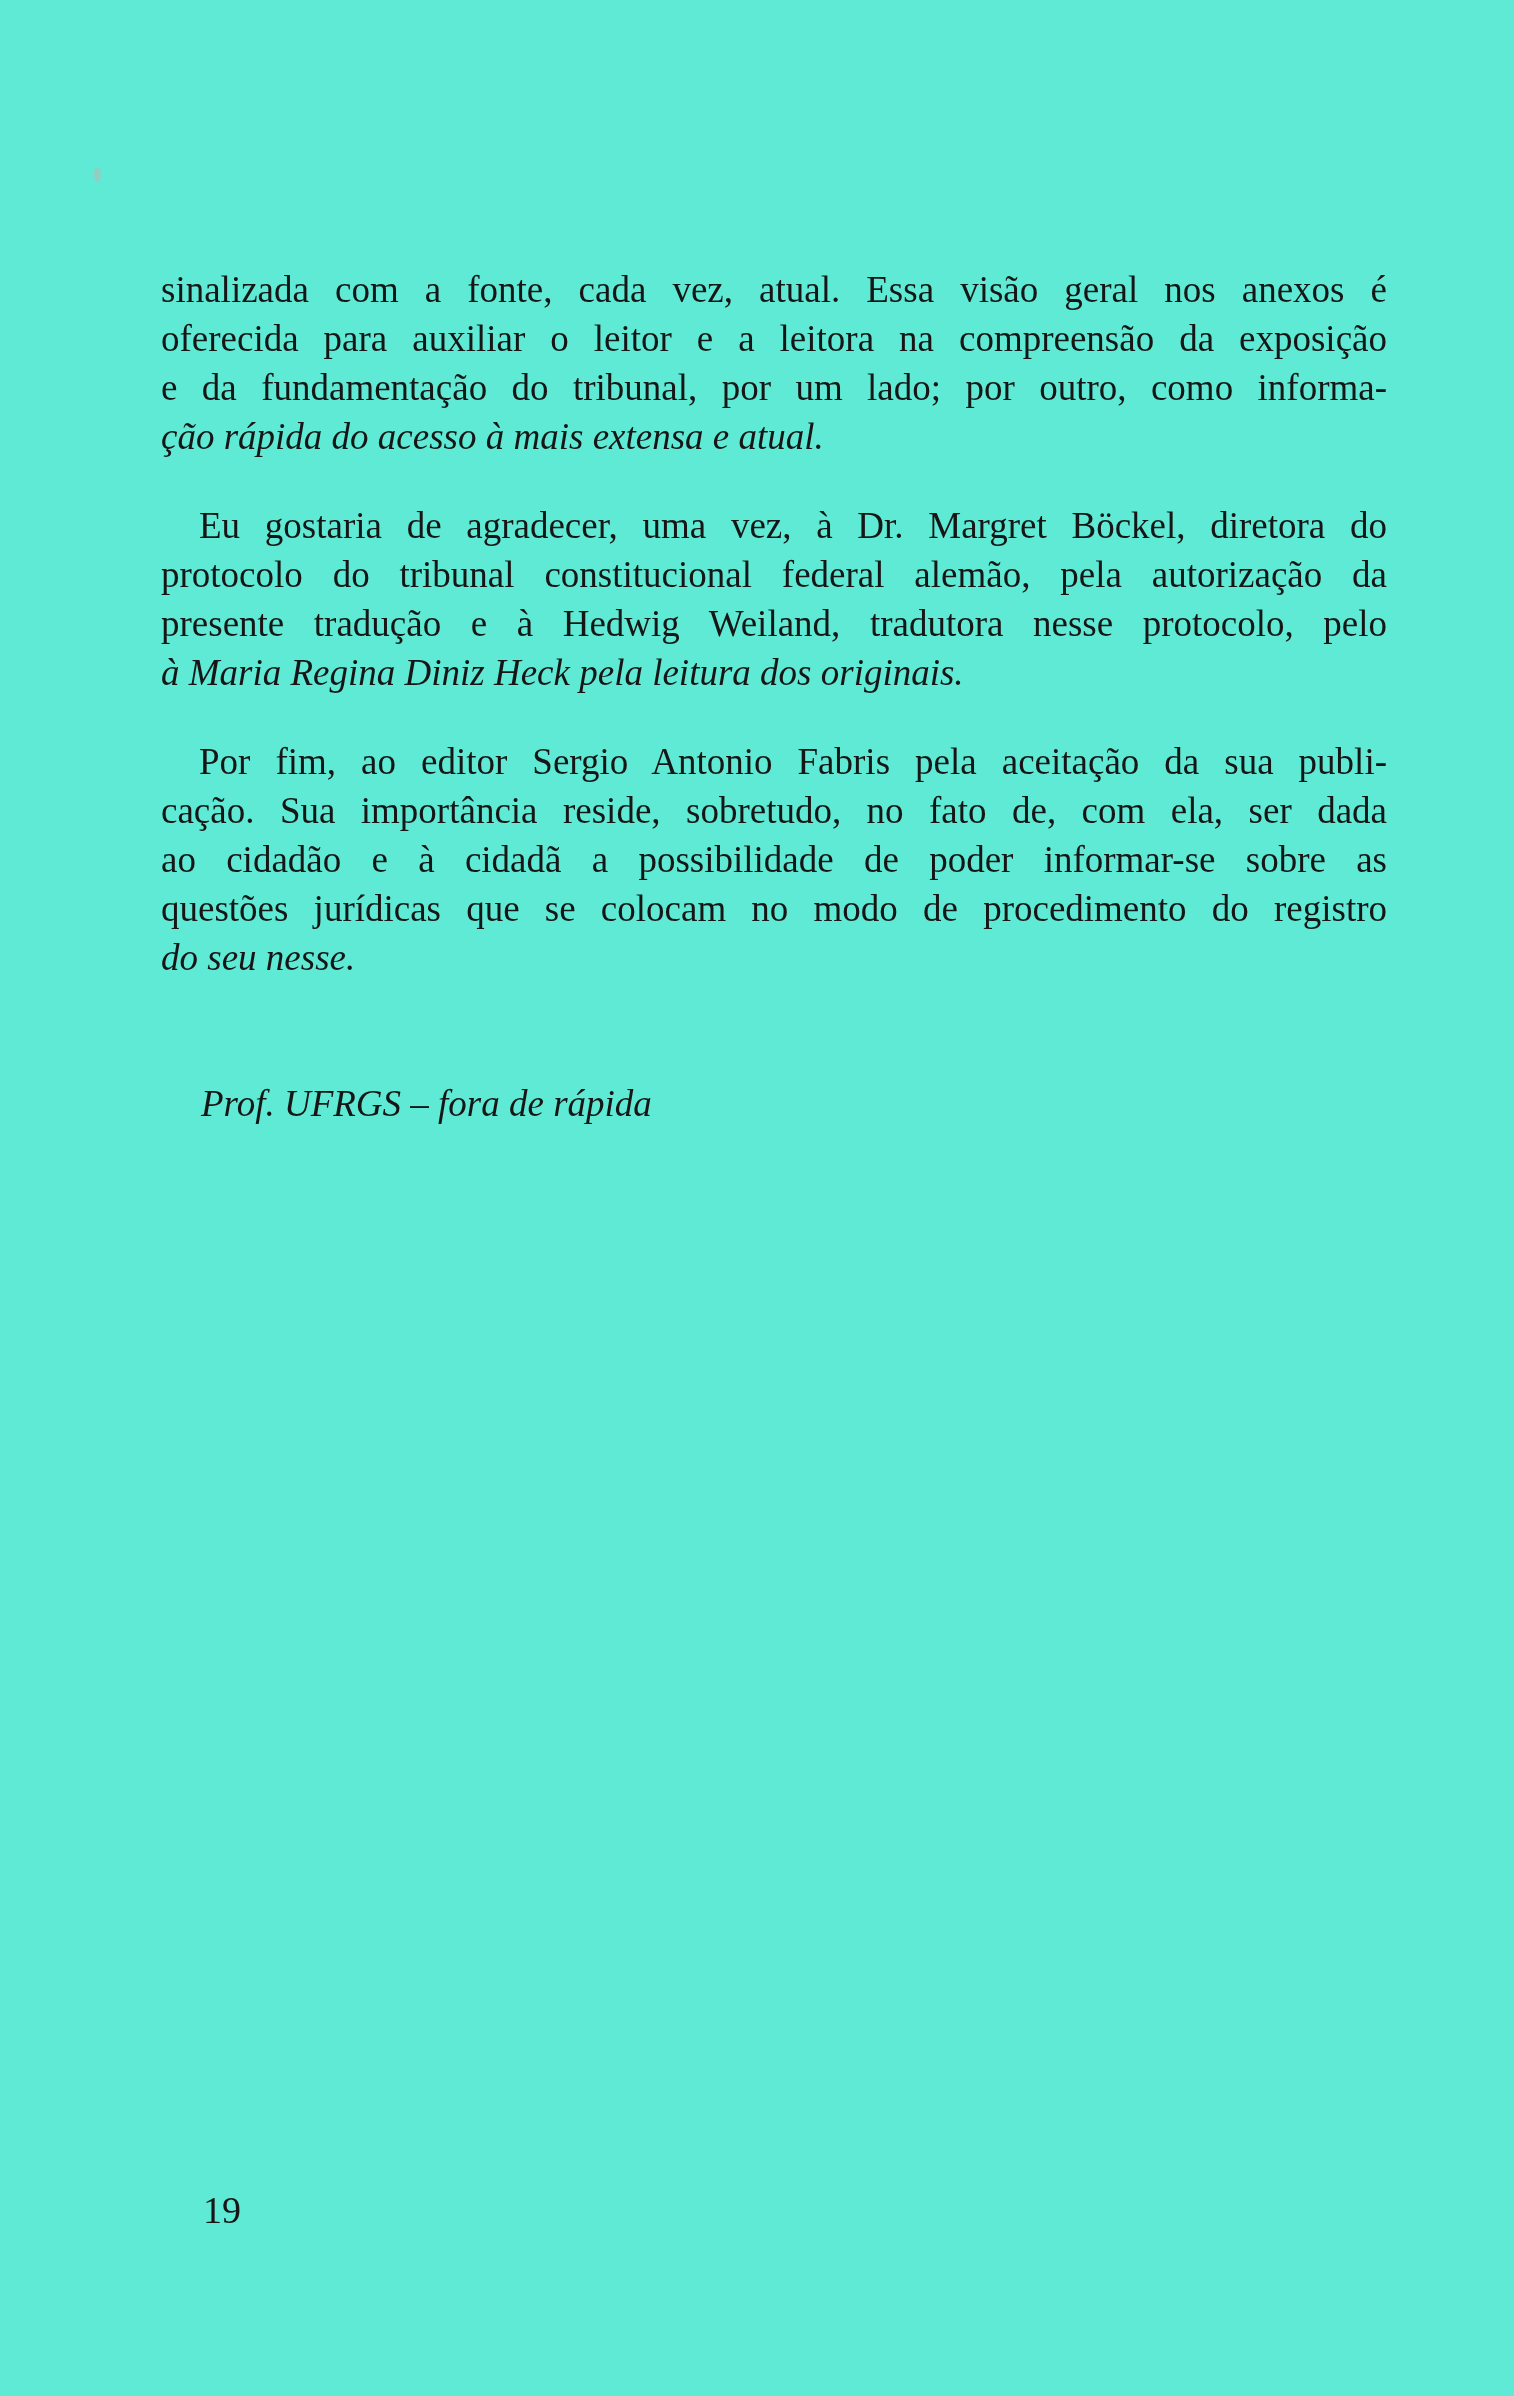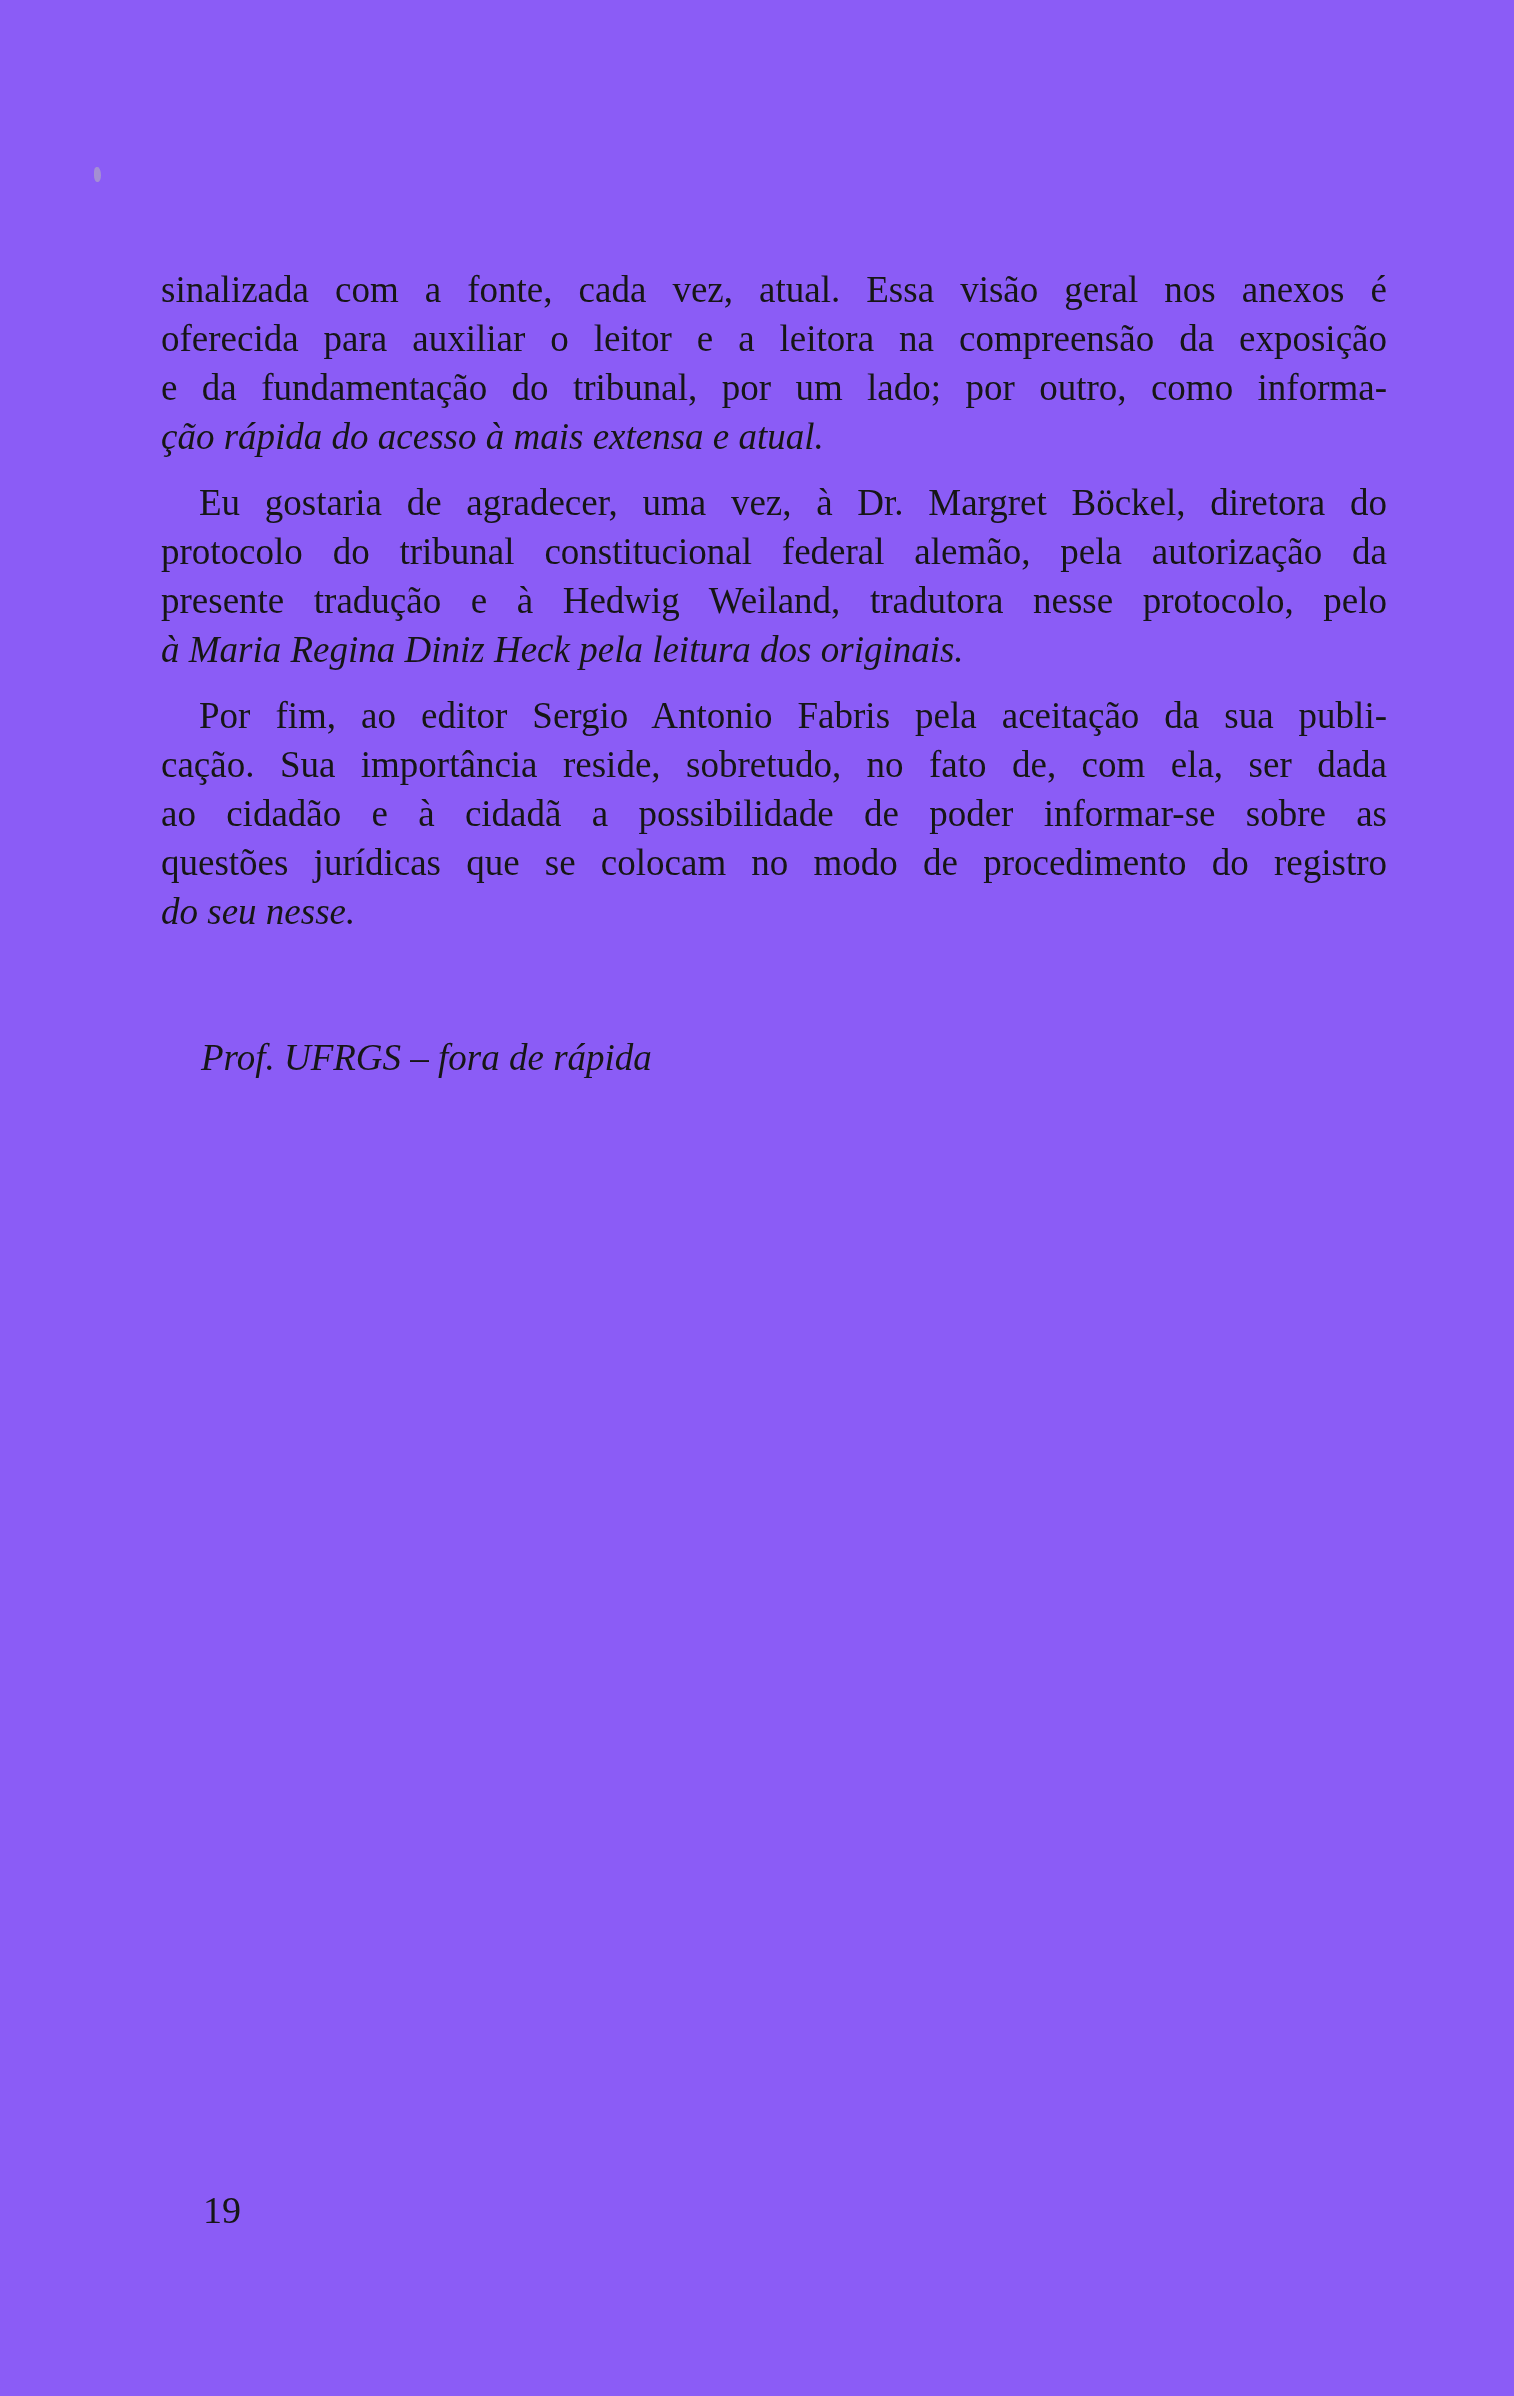--- a/index.html
+++ b/index.html
@@ -5,35 +5,35 @@
   html, body {
     margin: 0;
     padding: 0;
     background: #e8e8e8;
   }
   .page {
     position: relative;
     width: 1514px;
     height: 2396px;
     margin: 0 auto;
-    background: #8b5cf6;
+    background: #5eead4;
     color: #161616;
     font-family: "Liberation Serif", "DejaVu Serif", serif;
     overflow: hidden;
   }
   .text-block {
     position: absolute;
     left: 161px;
     top: 265px;
     width: 1226px;
     font-size: 37px;
     line-height: 49px;
   }
   .para { margin: 0; padding: 0; }
-  .para + .para { margin-top: 17px; }
+  .para + .para { margin-top: 40px; }
   .line {
     text-align: justify;
     text-align-last: justify;
     white-space: normal;
   }
   .line.last {
     text-align-last: left;
     font-style: italic;
   }
   .para.indent .line:first-child {

